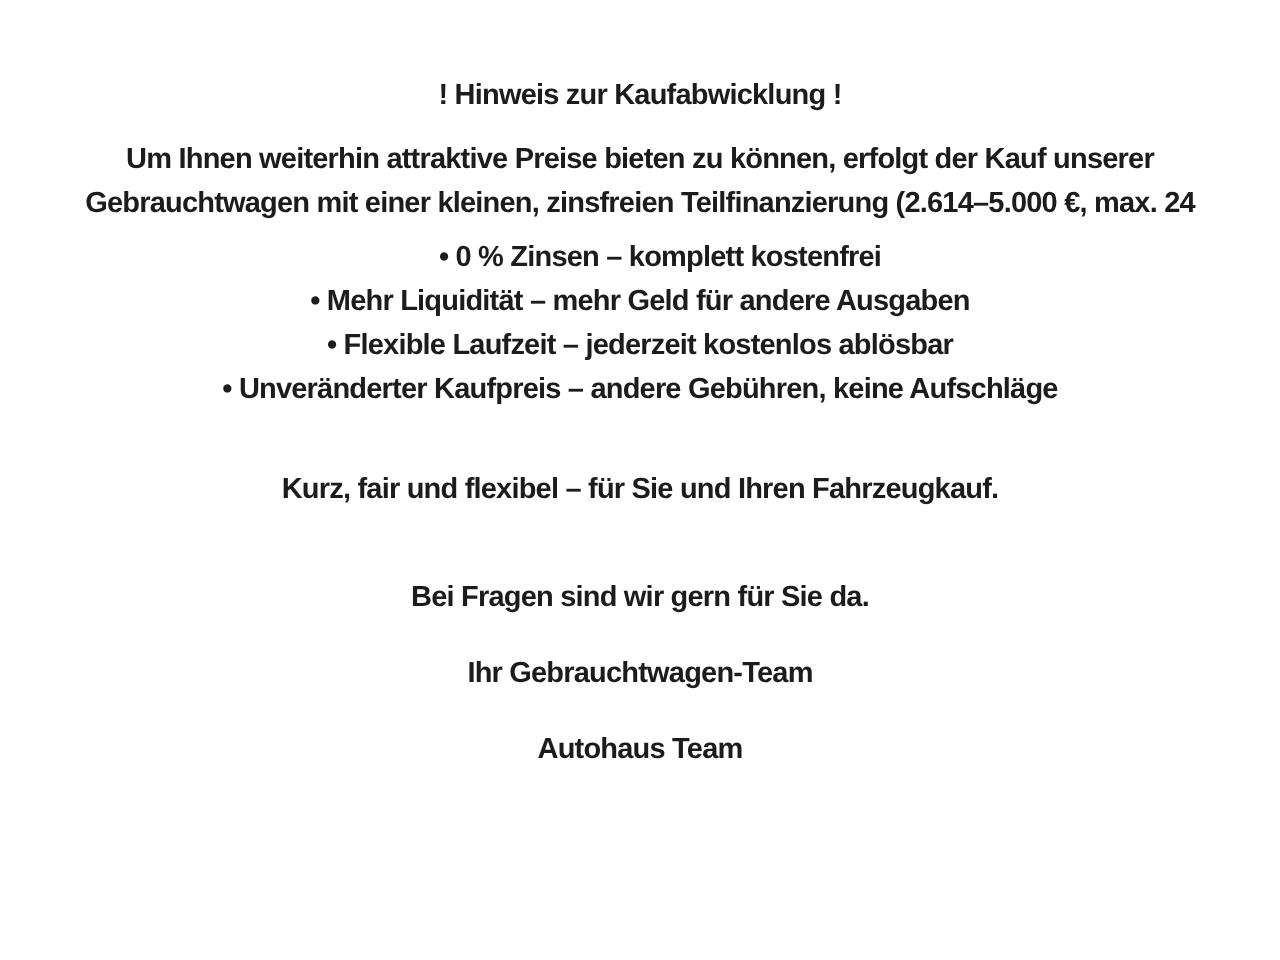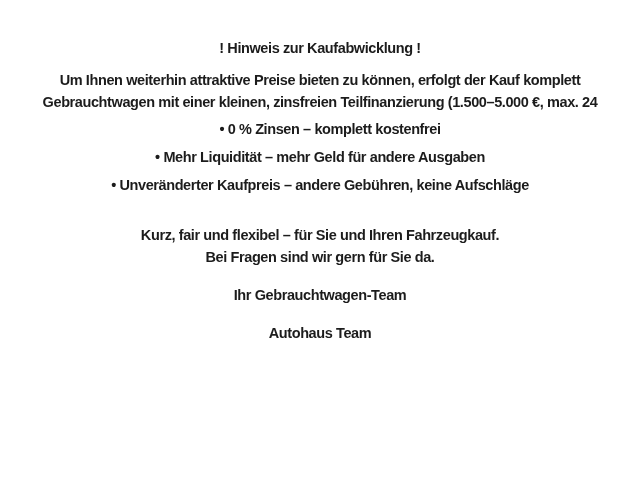--- a/index.html
+++ b/index.html
@@ -25,41 +25,42 @@
       background: #ffffff;
     }
     .line {
       line-height: 22px;
       white-space: nowrap;
     }
     .title          { margin-top: 37px; }
     .intro-first    { margin-top: 10px; }
     .benefits-head  { margin-top: 6px; }
     .benefit-first  { margin-top: 5px; padding-left: 20px; }
-    .benefit        { margin-top: 6px; }
+    .benefit        { }
     .summary        { margin-top: 28px; }
-    .contact        { }
+    .contact        { margin-top: 32px; }
     .sig            { margin-top: 16px; }
   </style>
 </head>
 <body>
 
 <div class="notice">
 
   <div class="line title">! Hinweis zur Kaufabwicklung !</div>
 
   <div>
-    <div class="line intro-first">Um Ihnen weiterhin attraktive Preise bieten zu können, erfolgt der Kauf komplett</div>
-    <div class="line">Gebrauchtwagen mit einer kleinen, zinsfreien Teilfinanzierung (1.500–5.000 €, max. 24</div>
+    <div class="line intro-first">Um Ihnen weiterhin attraktive Preise bieten zu können, erfolgt der Kauf unserer</div>
+    <div class="line">Gebrauchtwagen mit einer kleinen, zinsfreien Teilfinanzierung (2.614–5.000 €, max. 24</div>
   </div>
 
 
   <div>
     <div class="line benefit-first">• 0 % Zinsen – komplett kostenfrei</div>
     <div class="line benefit">• Mehr Liquidität – mehr Geld für andere Ausgaben</div>
+    <div class="line benefit">• Flexible Laufzeit – jederzeit kostenlos ablösbar</div>
     <div class="line benefit">• Unveränderter Kaufpreis – andere Gebühren, keine Aufschläge</div>
   </div>
 
   <div class="line summary">Kurz, fair und flexibel – für Sie und Ihren Fahrzeugkauf.</div>
 
   <div class="line contact">Bei Fragen sind wir gern für Sie da.</div>
 
   <div class="line sig">Ihr Gebrauchtwagen-Team</div>
 
   <div class="line sig">Autohaus Team</div>

